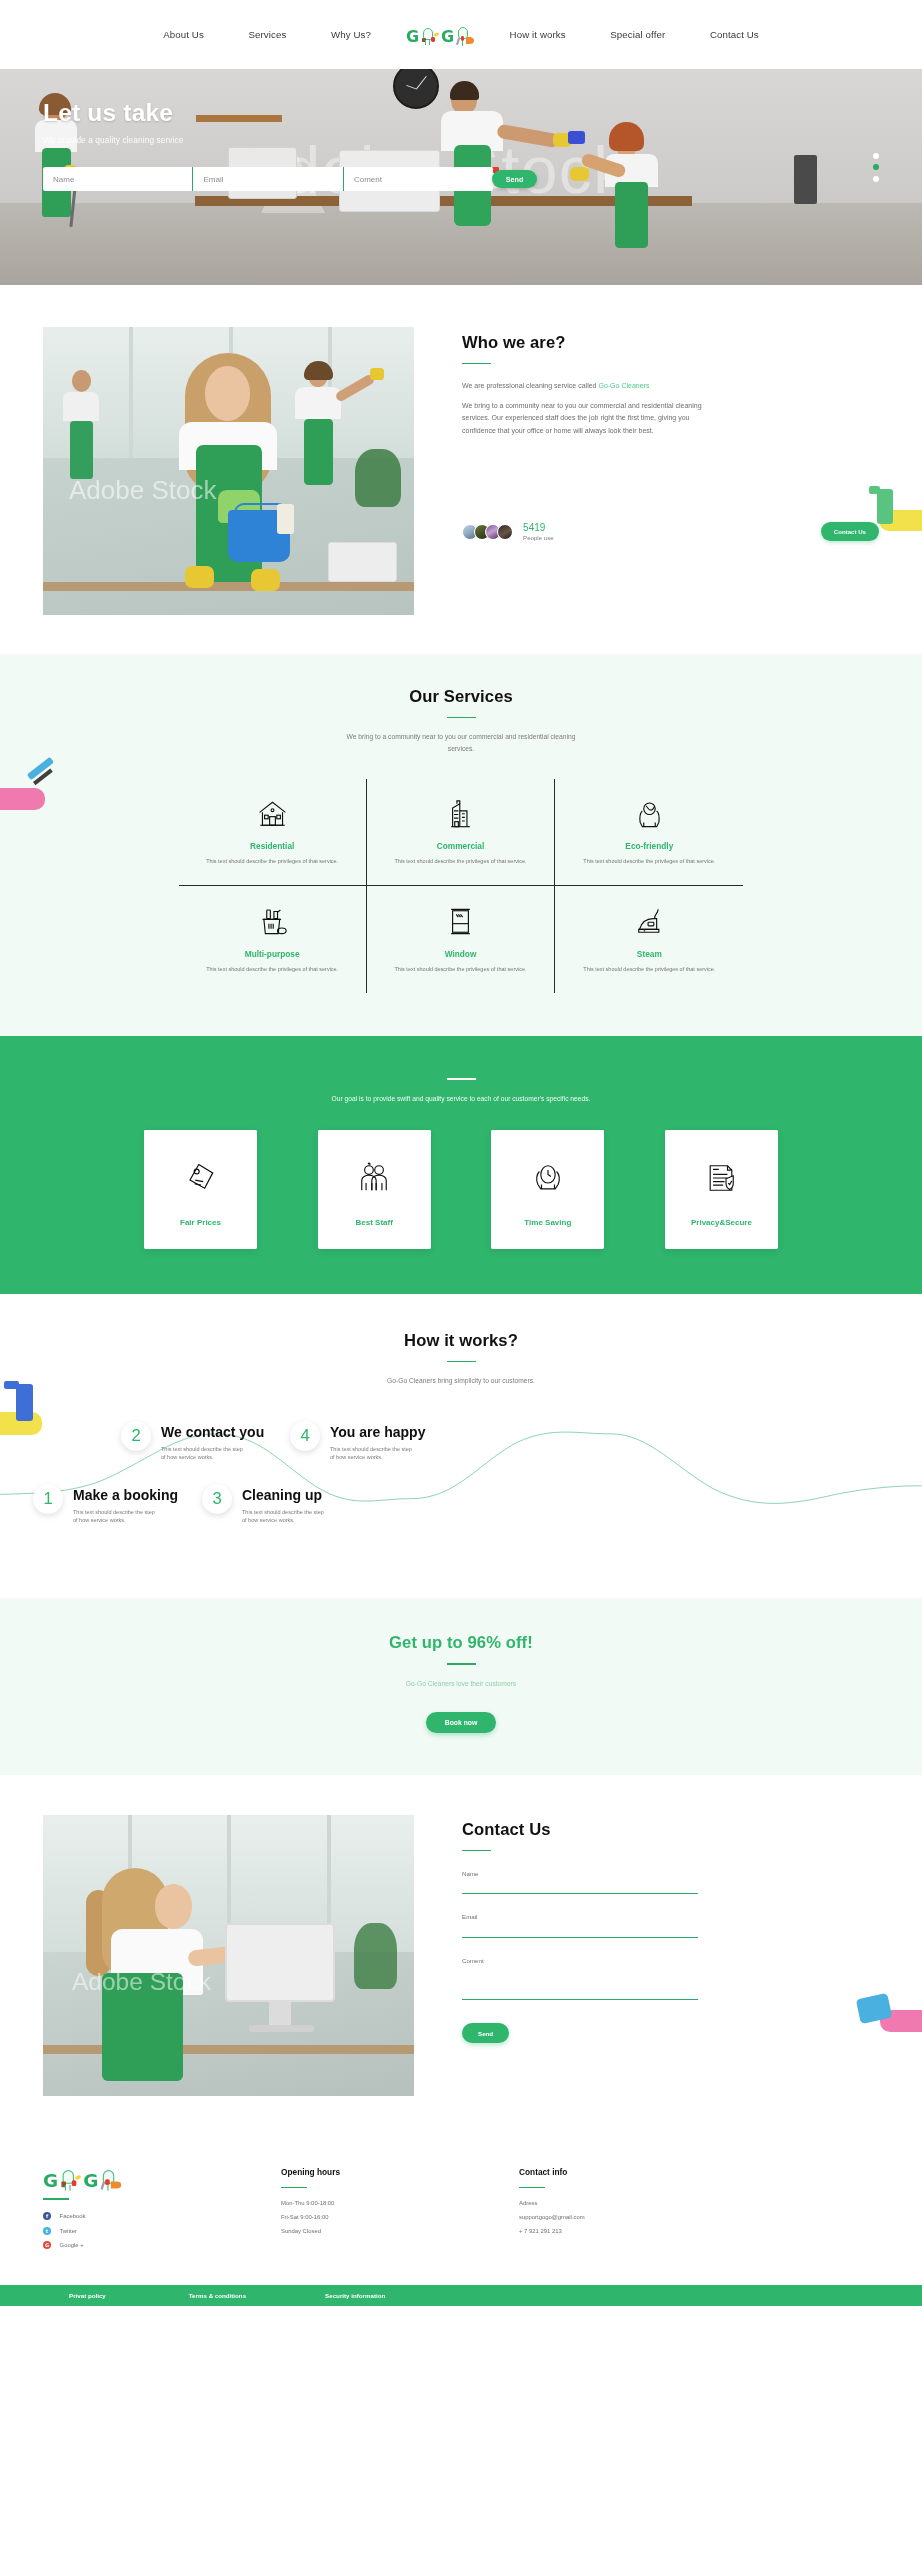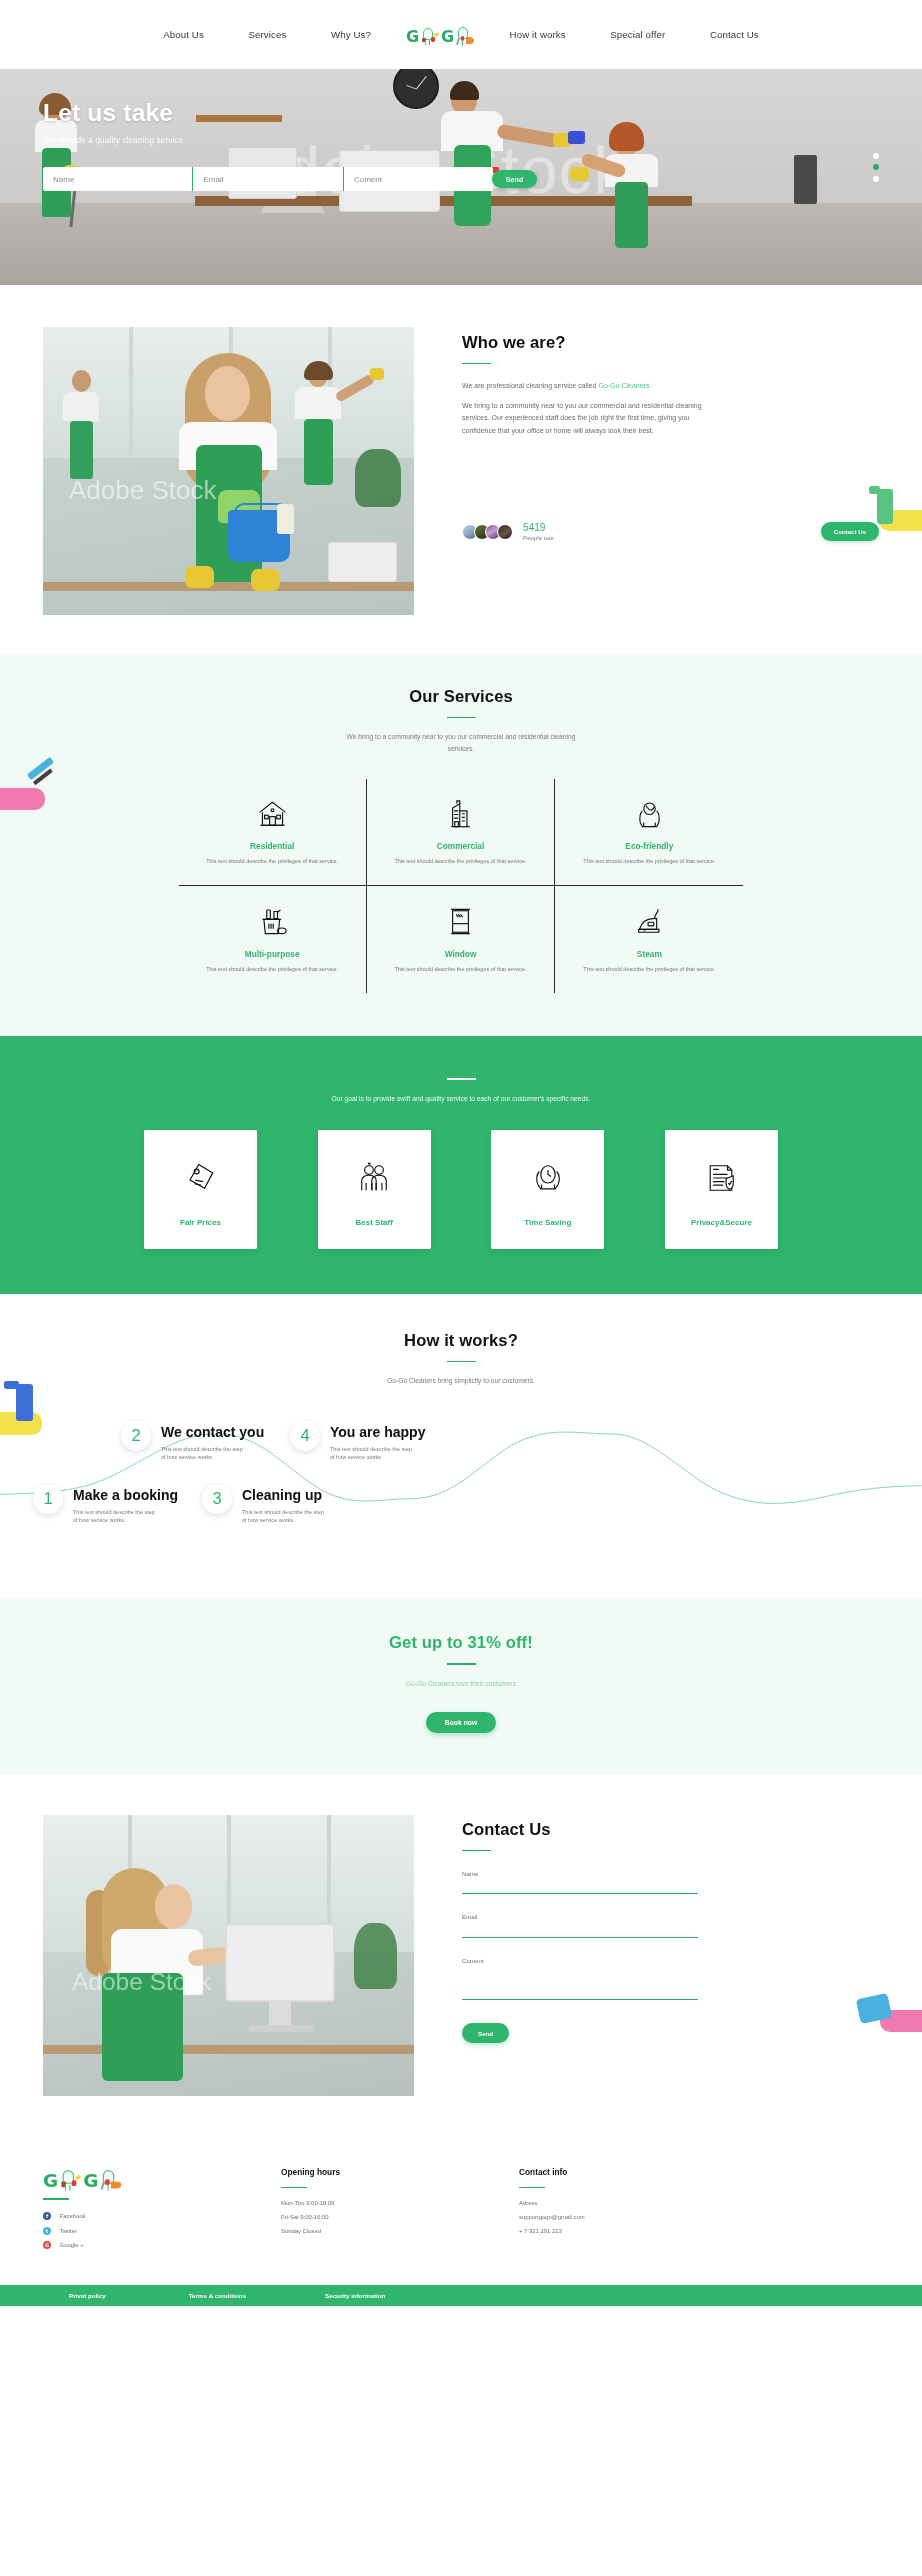--- a/index.html
+++ b/index.html
@@ -714,21 +714,21 @@
     </div>
 
     <div class="how-spray" style="top:86px;">
       <div class="hs-hand"></div>
         <div class="hs-bottle"></div>
         <div class="hs-noz"></div>
     </div>
   </section>
 
   <section class="promo">
-    <h2 class="h2" style="color:#2fb56c;">Get up to 31% off!</h2>
+    <h2 class="h2" style="color:#2fb56c;">Get up to 96% off!</h2>
     <div class="rule-c"></div>
     <div class="sec-sub">Go-Go Cleaners love their customers</div>
     <button class="btn-book" type="button">Book now</button>
   </section>
 
   <section class="contact">
     <div class="rag-right">
       <div class="rr-hand"></div>
         <div class="rr-cloth"></div>
     </div>

